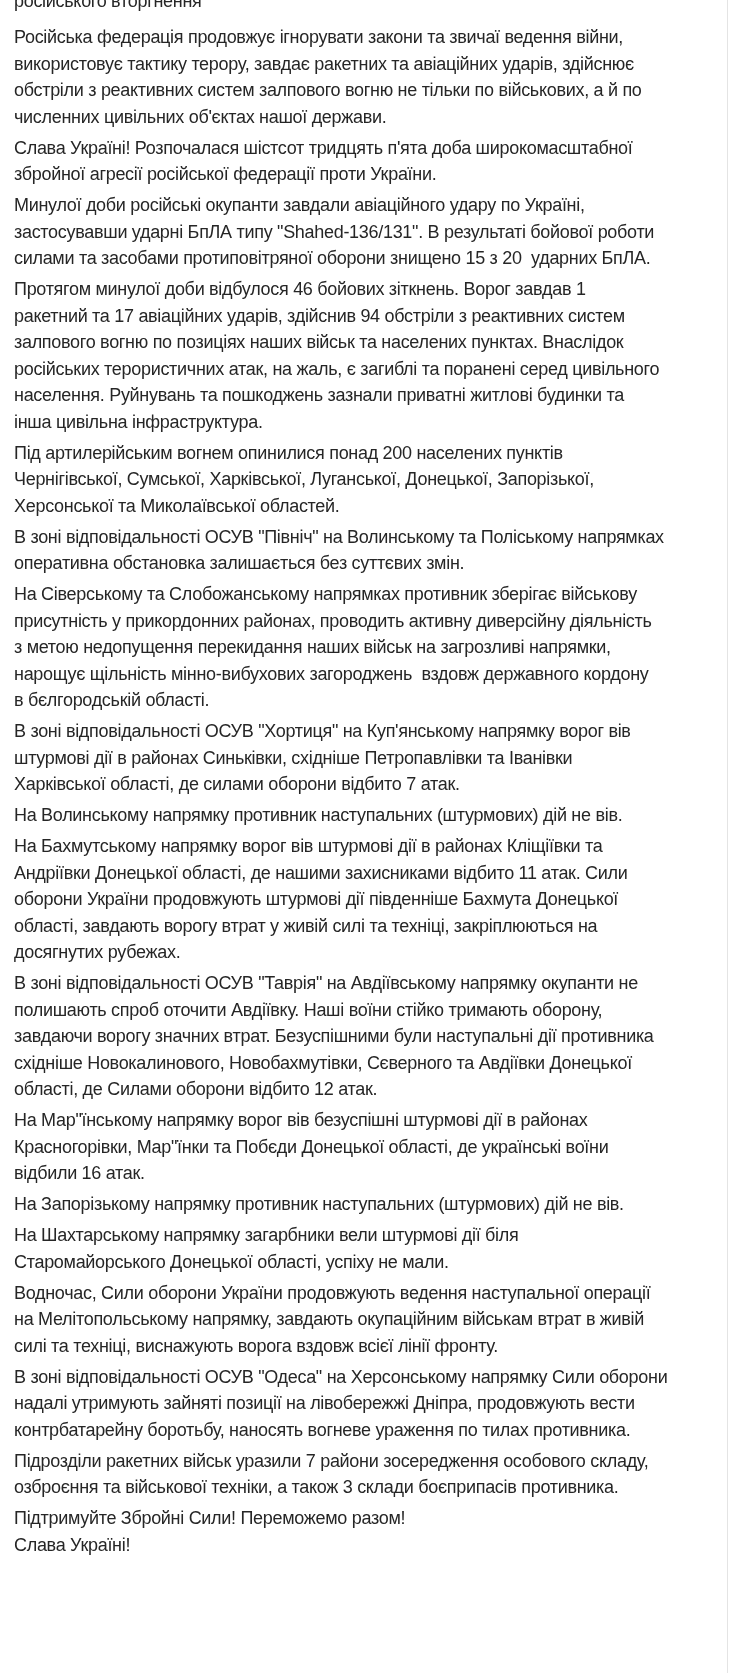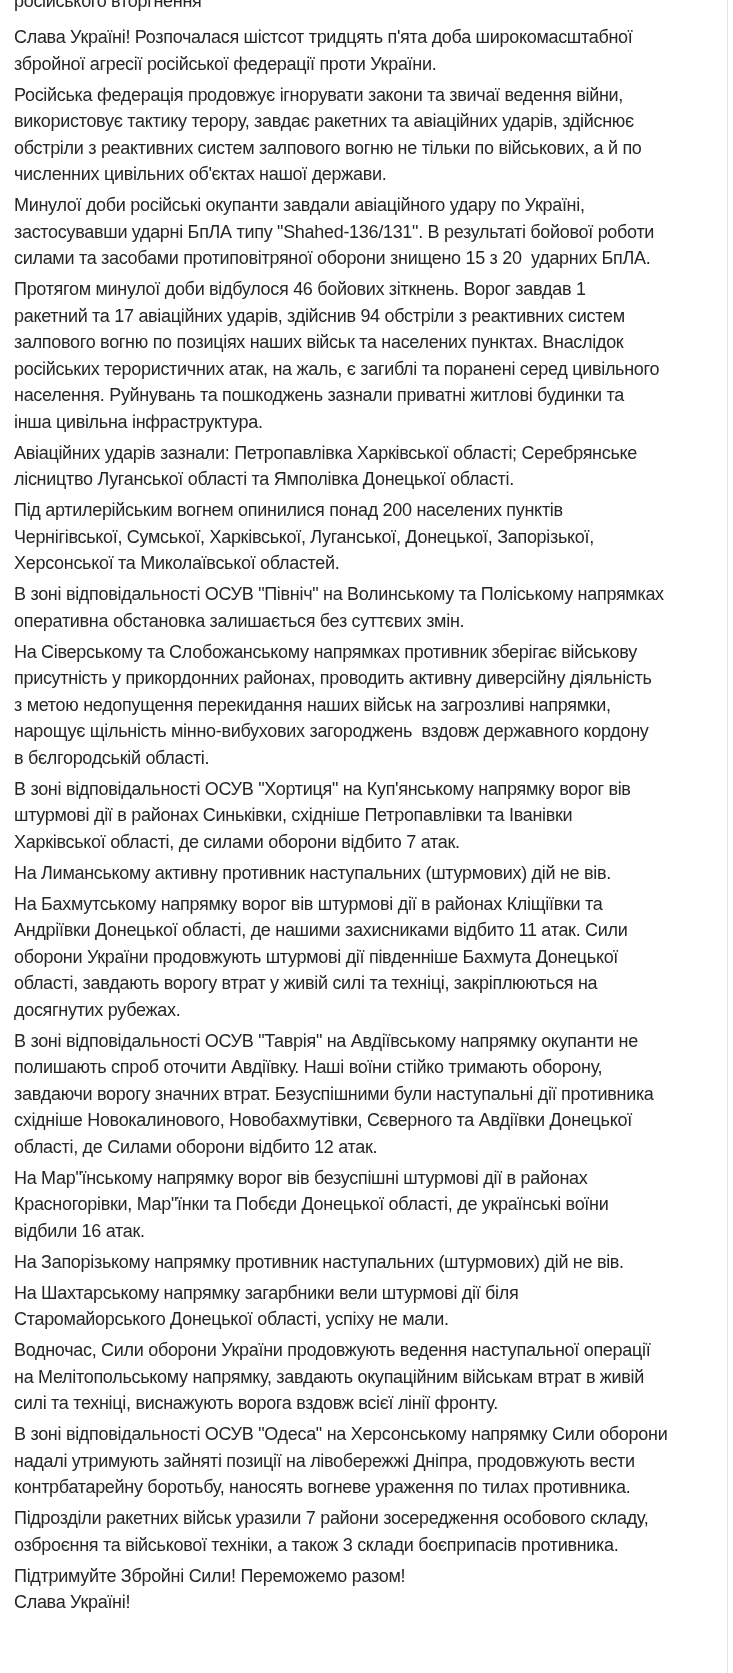--- a/index.html
+++ b/index.html
@@ -45,51 +45,49 @@
     background: #e4e4e4;
   }
 </style>
 </head>
 <body>
 
 <div class="post">
   <div class="truncated-line">
     <span>російського вторгнення</span>
   </div>
-  <p>Слава Україні! Розпочалася шістсот тридцять п'ята доба широкомасштабної
-збройної агресії російської федерації проти України.</p>
   <p>Російська федерація продовжує ігнорувати закони та звичаї ведення війни,
 використовує тактику терору, завдає ракетних та авіаційних ударів, здійснює
 обстріли з реактивних систем залпового вогню не тільки по військових, а й по
 численних цивільних об'єктах нашої держави.</p>
+  <p>Слава Україні! Розпочалася шістсот тридцять п'ята доба широкомасштабної
+збройної агресії російської федерації проти України.</p>
   <p>Минулої доби російські окупанти завдали авіаційного удару по Україні,
 застосувавши ударні БпЛА типу "Shahed-136/131". В результаті бойової роботи
 силами та засобами протиповітряної оборони знищено 15 з 20  ударних БпЛА.</p>
   <p>Протягом минулої доби відбулося 46 бойових зіткнень. Ворог завдав 1
 ракетний та 17 авіаційних ударів, здійснив 94 обстріли з реактивних систем
 залпового вогню по позиціях наших військ та населених пунктах. Внаслідок
 російських терористичних атак, на жаль, є загиблі та поранені серед цивільного
 населення. Руйнувань та пошкоджень зазнали приватні житлові будинки та
 інша цивільна інфраструктура.</p>
-  <p>Авіаційних ударів зазнали: Петропавлівка Харківської області; Серебрянське
-лісництво Луганської області та Ямполівка Донецької області.</p>
   <p>Під артилерійським вогнем опинилися понад 200 населених пунктів
 Чернігівської, Сумської, Харківської, Луганської, Донецької, Запорізької,
 Херсонської та Миколаївської областей.</p>
   <p>В зоні відповідальності ОСУВ "Північ" на Волинському та Поліському напрямках
 оперативна обстановка залишається без суттєвих змін.</p>
   <p>На Сіверському та Слобожанському напрямках противник зберігає військову
 присутність у прикордонних районах, проводить активну диверсійну діяльність
 з метою недопущення перекидання наших військ на загрозливі напрямки,
 нарощує щільність мінно-вибухових загороджень  вздовж державного кордону
 в бєлгородській області.</p>
   <p>В зоні відповідальності ОСУВ "Хортиця" на Куп'янському напрямку ворог вів
 штурмові дії в районах Синьківки, східніше Петропавлівки та Іванівки
 Харківської області, де силами оборони відбито 7 атак.</p>
-  <p>На Лиманському активну противник наступальних (штурмових) дій не вів.</p>
+  <p>На Волинському напрямку противник наступальних (штурмових) дій не вів.</p>
   <p>На Бахмутському напрямку ворог вів штурмові дії в районах Кліщіївки та
 Андріївки Донецької області, де нашими захисниками відбито 11 атак. Сили
 оборони України продовжують штурмові дії південніше Бахмута Донецької
 області, завдають ворогу втрат у живій силі та техніці, закріплюються на
 досягнутих рубежах.</p>
   <p>В зоні відповідальності ОСУВ "Таврія" на Авдіївському напрямку окупанти не
 полишають спроб оточити Авдіївку. Наші воїни стійко тримають оборону,
 завдаючи ворогу значних втрат. Безуспішними були наступальні дії противника
 східніше Новокалинового, Новобахмутівки, Сєверного та Авдіївки Донецької
 області, де Силами оборони відбито 12 атак.</p>

